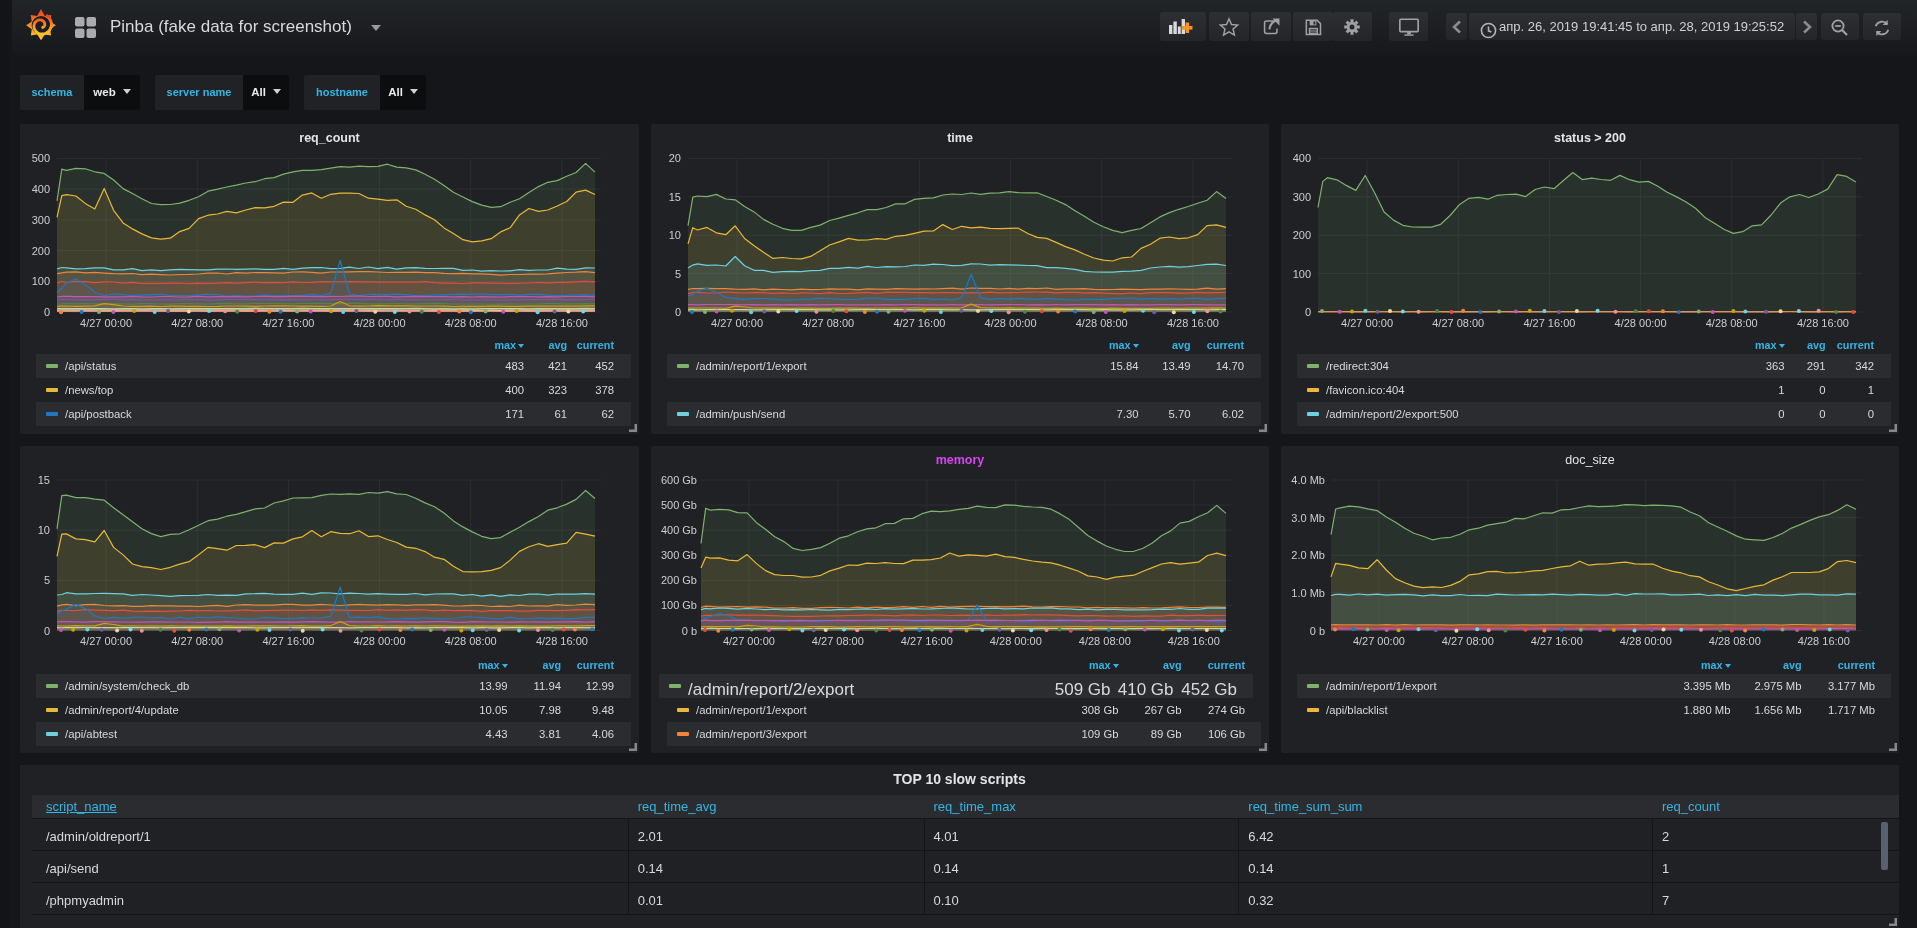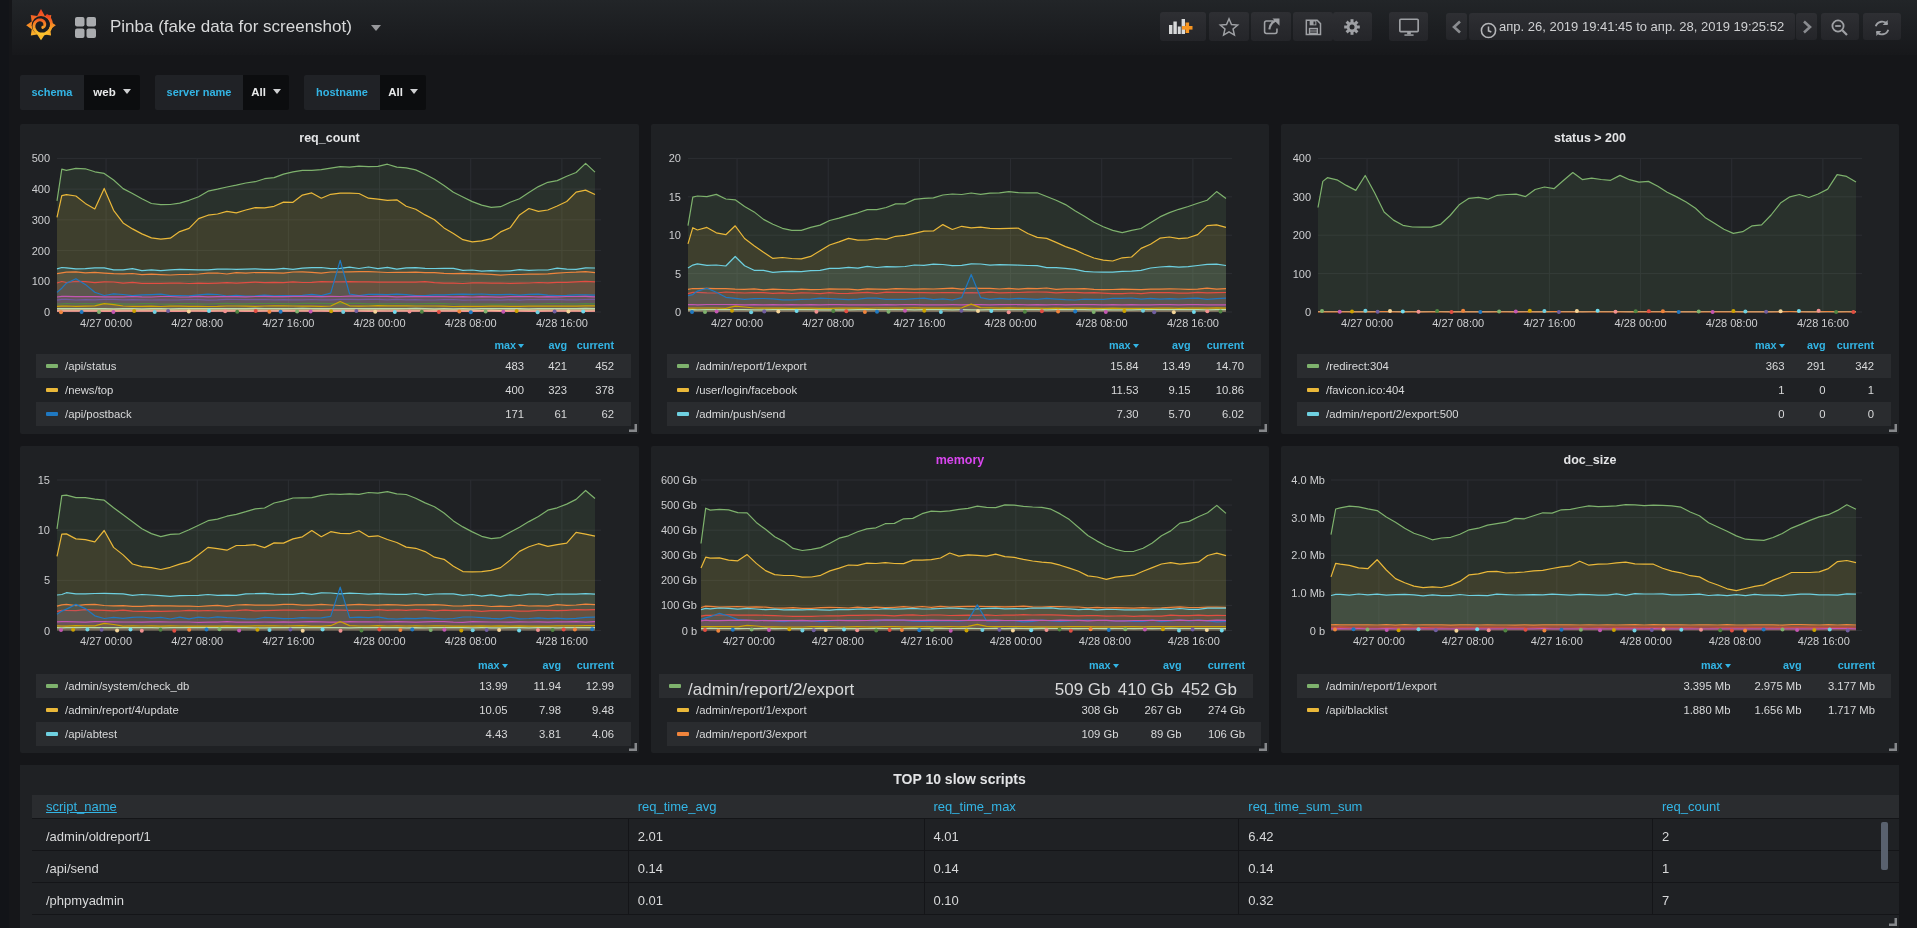--- a/index.html
+++ b/index.html
@@ -239,20 +239,21 @@
       <span style="position:absolute;right:64.0px;top:6px">61</span>
       <span style="position:absolute;right:17.0px;top:6px">62</span>
     </div>
     <svg width="8" height="8" style="position:absolute;right:2px;bottom:2px">
       <rect x="5.5" y="0" width="2.5" height="8" fill="#86888b"></rect>
       <rect x="0" y="5.5" width="8" height="2.5" fill="#86888b"></rect>
       <rect x="0" y="0" width="5" height="5" fill="none"></rect>
     </svg>
   </div>
 <div style="position:absolute;left:651px;top:124.0px;width:618px;height:310.0px;background:#1f2124;border-radius:2px">
+    <div style="position:absolute;top:7px;left:0;right:0;text-align:center;font-size:12.5px;font-weight:bold;color:#e3e4e6">time</div>
     <svg width="618" height="310" style="position:absolute;left:0;top:0">
       <line x1="37.0" y1="188.00" x2="581.0" y2="188.00" stroke="#2c2e33" stroke-width="1"></line>
       <line x1="37.0" y1="149.60" x2="581.0" y2="149.60" stroke="#2c2e33" stroke-width="1"></line>
       <line x1="37.0" y1="111.20" x2="581.0" y2="111.20" stroke="#2c2e33" stroke-width="1"></line>
       <line x1="37.0" y1="72.80" x2="581.0" y2="72.80" stroke="#2c2e33" stroke-width="1"></line>
       <line x1="37.0" y1="34.40" x2="581.0" y2="34.40" stroke="#2c2e33" stroke-width="1"></line>
       <line x1="86.05" y1="34.40" x2="86.05" y2="188.00" stroke="#2c2e33" stroke-width="1"></line>
       <line x1="177.22" y1="34.40" x2="177.22" y2="188.00" stroke="#2c2e33" stroke-width="1"></line>
       <line x1="268.39" y1="34.40" x2="268.39" y2="188.00" stroke="#2c2e33" stroke-width="1"></line>
       <line x1="359.56" y1="34.40" x2="359.56" y2="188.00" stroke="#2c2e33" stroke-width="1"></line>
@@ -326,27 +327,20 @@
       <span style="position:absolute;right:122.5px;top:0">max<span style="display:inline-block;width:0;height:0;border-left:3.6px solid transparent;border-right:3.6px solid transparent;border-top:4.5px solid #33b5e5;margin-left:2px;vertical-align:1px"></span></span>
       <span style="position:absolute;right:70.5px;top:0">avg</span>
       <span style="position:absolute;right:17.0px;top:0">current</span>
     </div>
     <div style="position:absolute;left:16px;width:594px;top:230.0px;height:24px;background:rgba(255,255,255,0.05);font-size:11.3px;color:#d8d9da">
       <span style="position:absolute;left:10px;top:10px;width:12px;height:4px;border-radius:1px;background:#7eb26d"></span>
       <span style="position:absolute;left:29px;top:6px">/admin/report/1/export</span>
       <span style="position:absolute;right:122.5px;top:6px">15.84</span>
       <span style="position:absolute;right:70.5px;top:6px">13.49</span>
       <span style="position:absolute;right:17.0px;top:6px">14.70</span>
-    </div>
-    <div style="position:absolute;left:16px;width:594px;top:254.0px;height:24px;font-size:11.3px;color:#d8d9da">
-      <span style="position:absolute;left:10px;top:10px;width:12px;height:4px;border-radius:1px;background:#eab839"></span>
-      <span style="position:absolute;left:29px;top:6px">/user/login/facebook</span>
-      <span style="position:absolute;right:122.5px;top:6px">11.53</span>
-      <span style="position:absolute;right:70.5px;top:6px">9.15</span>
-      <span style="position:absolute;right:17.0px;top:6px">10.86</span>
     </div>
     <div style="position:absolute;left:16px;width:594px;top:278.0px;height:24px;background:rgba(255,255,255,0.05);font-size:11.3px;color:#d8d9da">
       <span style="position:absolute;left:10px;top:10px;width:12px;height:4px;border-radius:1px;background:#6ed0e0"></span>
       <span style="position:absolute;left:29px;top:6px">/admin/push/send</span>
       <span style="position:absolute;right:122.5px;top:6px">7.30</span>
       <span style="position:absolute;right:70.5px;top:6px">5.70</span>
       <span style="position:absolute;right:17.0px;top:6px">6.02</span>
     </div>
     <svg width="8" height="8" style="position:absolute;right:2px;bottom:2px">
       <rect x="5.5" y="0" width="2.5" height="8" fill="#86888b"></rect>
@@ -668,21 +662,21 @@
       <span style="position:absolute;right:79.5px;top:6px">89 Gb</span>
       <span style="position:absolute;right:16.0px;top:6px">106 Gb</span>
     </div>
     <svg width="8" height="8" style="position:absolute;right:2px;bottom:2px">
       <rect x="5.5" y="0" width="2.5" height="8" fill="#86888b"></rect>
       <rect x="0" y="5.5" width="8" height="2.5" fill="#86888b"></rect>
       <rect x="0" y="0" width="5" height="5" fill="none"></rect>
     </svg>
   </div>
 <div style="position:absolute;left:1281px;top:445.5px;width:618px;height:307.0px;background:#1f2124;border-radius:2px">
-    <div style="position:absolute;top:7px;left:0;right:0;text-align:center;font-size:12.5px;font-weight:bold;color:#e3e4e6">doc_size</div>
+    <div style="position:absolute;top:7px;left:0;right:0;text-align:center;font-size:12.5px;font-weight:normal;color:#e3e4e6">doc_size</div>
     <svg width="618" height="307" style="position:absolute;left:0;top:0">
       <line x1="50.0" y1="184.50" x2="581.0" y2="184.50" stroke="#2c2e33" stroke-width="1"></line>
       <line x1="50.0" y1="146.88" x2="581.0" y2="146.88" stroke="#2c2e33" stroke-width="1"></line>
       <line x1="50.0" y1="109.25" x2="581.0" y2="109.25" stroke="#2c2e33" stroke-width="1"></line>
       <line x1="50.0" y1="71.62" x2="581.0" y2="71.62" stroke="#2c2e33" stroke-width="1"></line>
       <line x1="50.0" y1="34.00" x2="581.0" y2="34.00" stroke="#2c2e33" stroke-width="1"></line>
       <line x1="97.88" y1="34.00" x2="97.88" y2="184.50" stroke="#2c2e33" stroke-width="1"></line>
       <line x1="186.87" y1="34.00" x2="186.87" y2="184.50" stroke="#2c2e33" stroke-width="1"></line>
       <line x1="275.86" y1="34.00" x2="275.86" y2="184.50" stroke="#2c2e33" stroke-width="1"></line>
       <line x1="364.85" y1="34.00" x2="364.85" y2="184.50" stroke="#2c2e33" stroke-width="1"></line>

